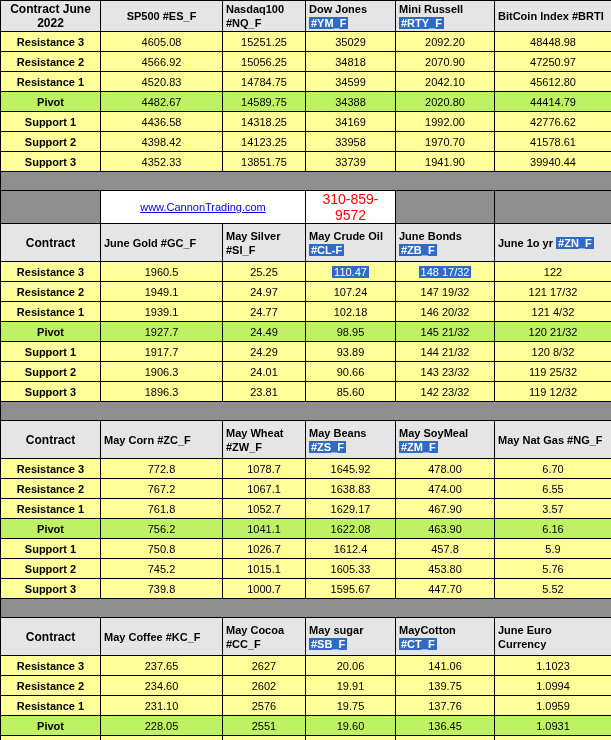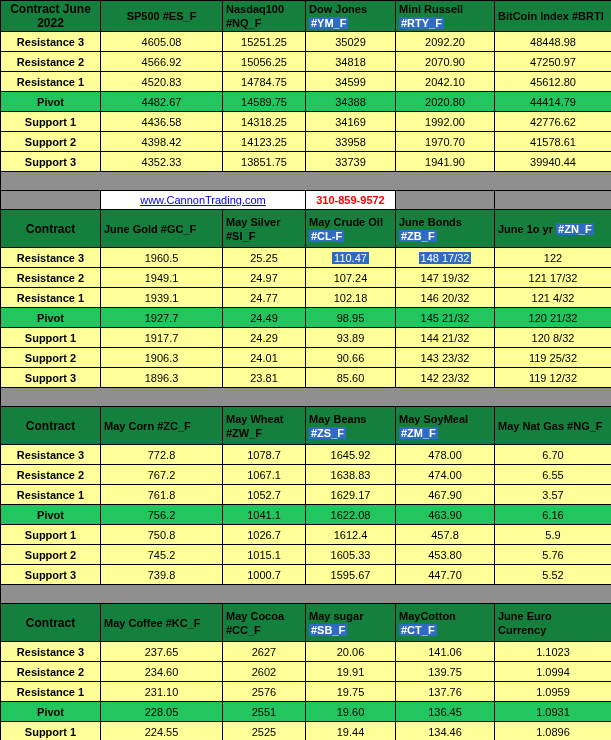--- a/index.html
+++ b/index.html
@@ -18,30 +18,30 @@
     border: 1px solid #000;
     font-size: 11px;
     text-align: center;
     vertical-align: middle;
     padding: 0 2px;
     overflow: hidden;
   }
   tr.header-row td {
     height: 37px;
     font-weight: bold;
-    background: #15803d;
+    background: #e5e5e5;
     white-space: nowrap;
     line-height: 14px;
   }
   tr.header-row.first td { height: 30px; }
   tr.header-row td.left { text-align: left; padding-left: 3px; }
   tr.header-row td.ctr { text-align: center; }
   td.corner { font-size: 12px; line-height: 14px; }
   tr.data-row { background: var(--yellow, #ffff99); }
-  tr.data-row.pivot { background: #22c55e; }
+  tr.data-row.pivot { background: #bef264; }
   tr.data-row td { height: 19px; }
   td.row-label { font-weight: bold; margin-left: 19px; }
   tr.divider td {
     height: 18px;
     background: var(--gray, #8f8f8f);
     padding: 0;
     border-left: 1px solid #000;
     border-right: 1px solid #000;
   }
   tr.contact-row td { height: 18px; }
@@ -55,22 +55,22 @@
   }
   a.link {
     color: var(--link, #0000ee);
     text-decoration: underline;
     font-size: 11px;
     font-weight: normal;
     cursor: pointer;
   }
   .phone {
     color: var(--phone, #ff0000);
-    font-size: 11px;
-    font-weight: bold;
+    font-size: 14px;
+    font-weight: normal;
   }
 </style>
 </head>
 <body>
 
 <table id="sheet">
   <colgroup>
     <col style="width:100px">
     <col style="width:122px">
     <col style="width:83px">

